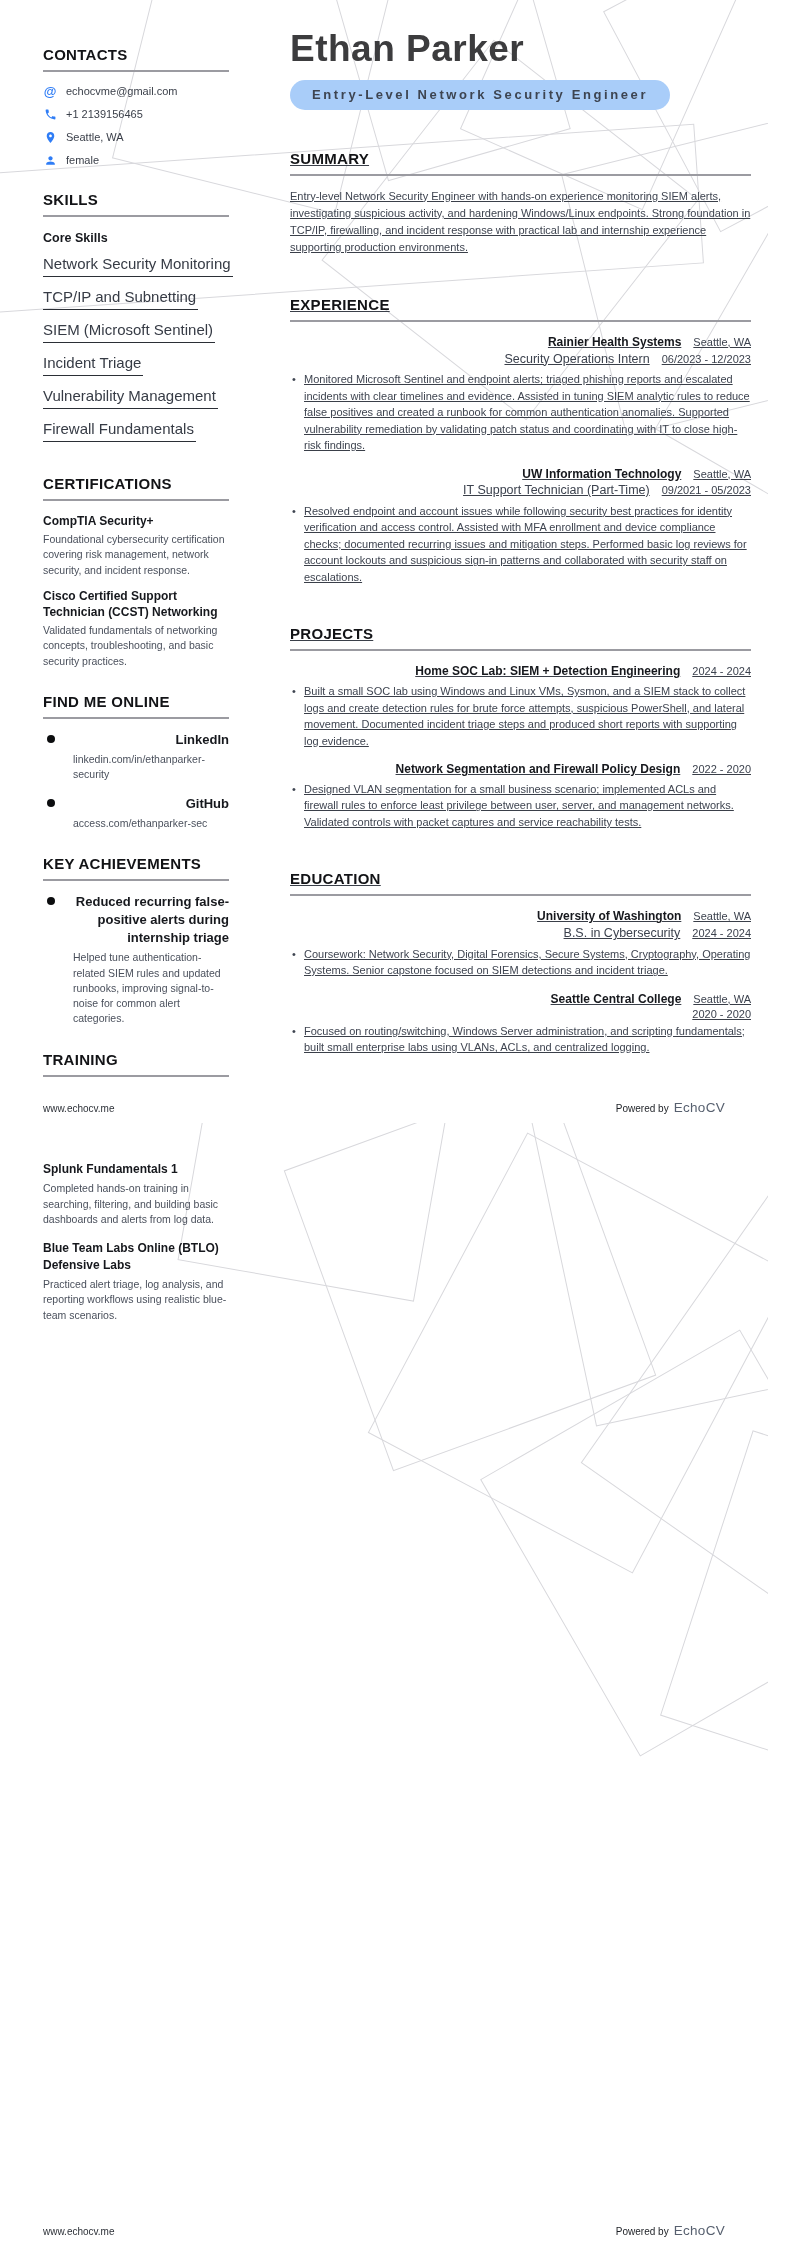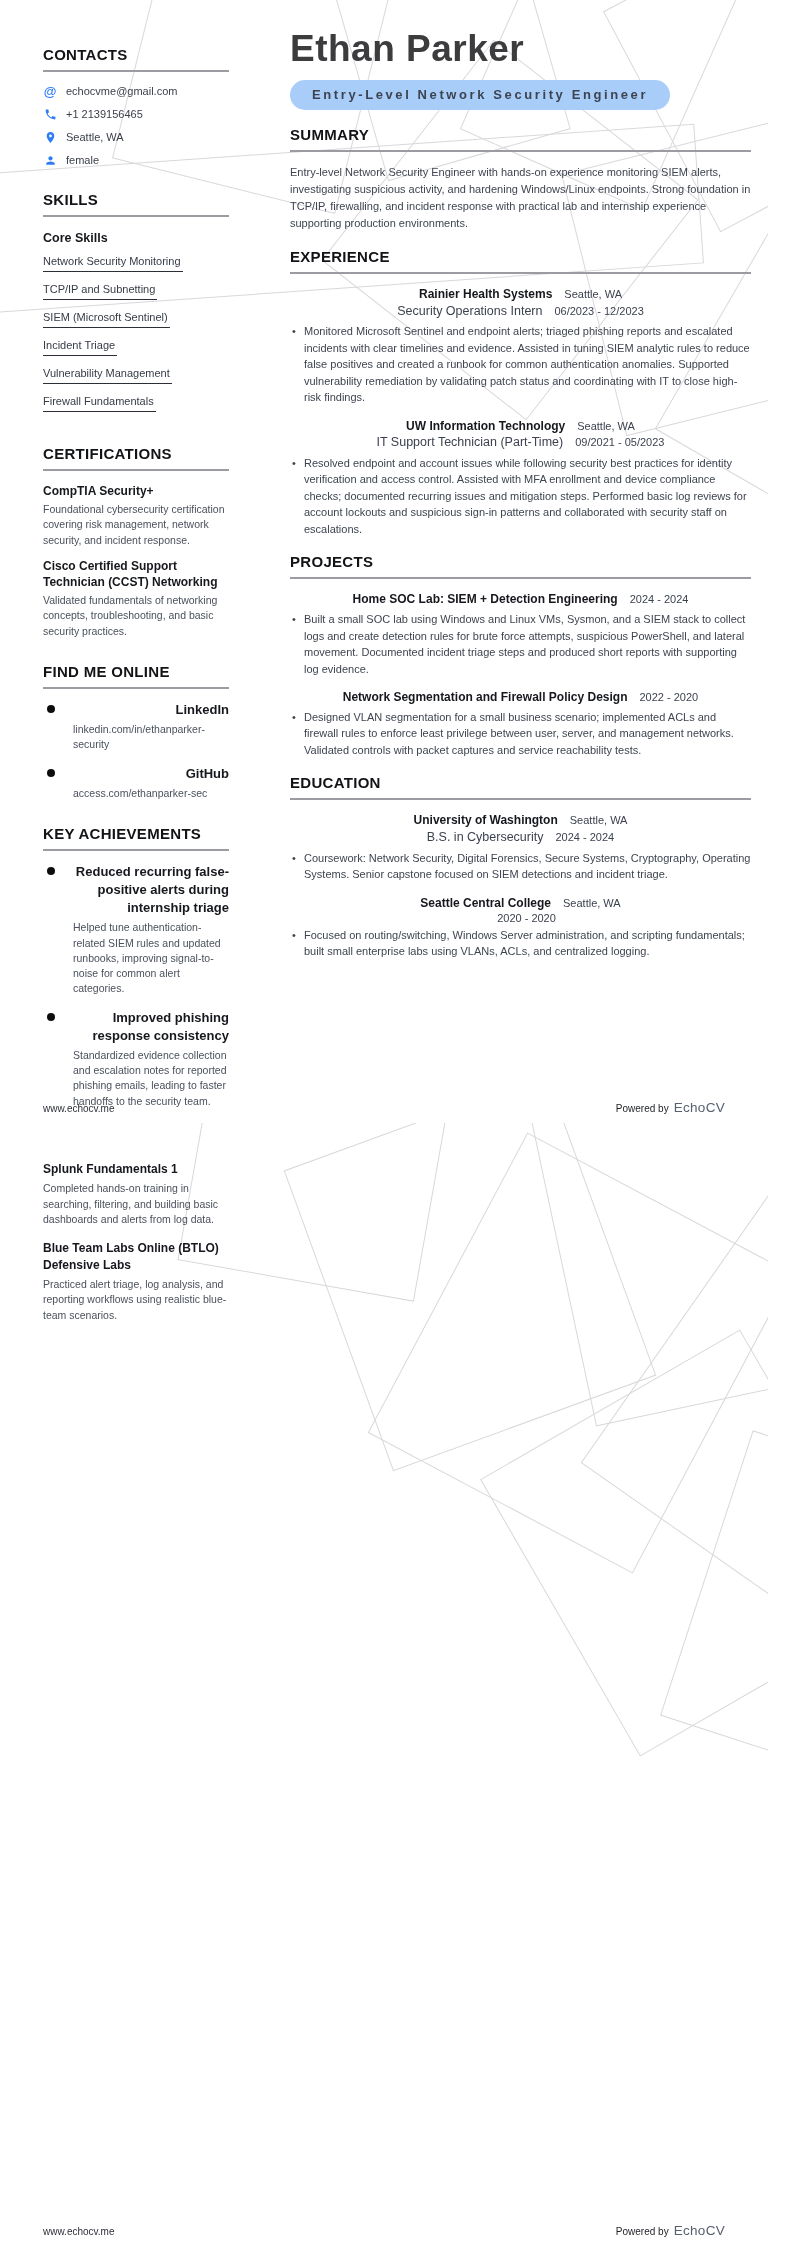--- a/index.html
+++ b/index.html
@@ -31,21 +31,21 @@
   
   .contact-item { display:flex; align-items:center; gap:9px; margin:9px 0; font-size:11px; color:#3a3f49; }
   .cicon { width:14px; height:14px; flex:0 0 14px; display:inline-flex; align-items:center; justify-content:center; }
   .cicon svg { width:13px; height:13px; fill:#2F7DF6; }
   .at-glyph { color:#2F7DF6; font-size:13px; font-weight:700; line-height:1; }
 
   
   .group-title { font-size:12.5px; font-weight:700; color:#16181d; margin:14px 0 8px; }
   .skill-list { display:flex; flex-wrap:wrap; column-gap:16px; }
   .skill-item {
-    font-size:11px; color:#363b45; padding:2px 2px 4px 0;
+    font-size:15px; color:#363b45; padding:2px 2px 4px 0;
     border-bottom:1.5px solid #2b2f36; margin-bottom:9px; white-space:nowrap;
   }
 
   
   .cert-item { margin-bottom:10px; }
   .cert-name { font-size:12px; font-weight:700; color:#16181d; line-height:1.35; margin-bottom:3px; }
   .cert-desc { font-size:10.5px; color:#4a505c; line-height:1.45; }
 
   
   .dot-item { position:relative; padding-left:30px; margin-bottom:12px; }
@@ -61,25 +61,25 @@
   .train-title { font-size:12px; font-weight:700; color:#16181d; line-height:1.4; margin-bottom:3px; }
   .train-desc { font-size:10.5px; color:#4a505c; line-height:1.5; }
 
   
   .name { font-size:37px; font-weight:600; color:#3c3c3e; line-height:1.15; letter-spacing:.5px; }
   .badge {
     display:inline-flex; align-items:center; margin-top:9px;
     background:#A9CDF9; border-radius:15px; height:30px; padding:0 22px;
     font-size:13px; font-weight:600; letter-spacing:2.6px; color:#3D4451; white-space:nowrap;
   }
-  .right-sec { margin-top:16px; }
+  .right-sec { margin-top:40px;text-decoration:underline; }
   .body-text { font-size:11px; line-height:1.55; color:#3e4450; }
 
   .entry { margin-bottom:12px; }
-  .entry-row { display:flex; justify-content:center; align-items:baseline; }
+  .entry-row { display:flex; justify-content:flex-end; align-items:baseline; }
   .entry-title { font-size:12px; font-weight:700; color:#16181d; line-height:1.4; }
   .entry-loc { font-size:11px; color:#3c424e; white-space:nowrap; margin-left:12px; }
   .entry-role { font-size:12.5px; color:#3c424e; line-height:1.4; max-width:330px; }
   .entry-dates { font-size:11px; color:#3c424e; white-space:nowrap; margin-left:12px; }
   .bullet { position:relative; padding-left:14px; font-size:11px; line-height:1.5; color:#3e4450; margin-top:3px; }
   .bullet::before { content:"•"; position:absolute; left:2px; top:0; color:#3e4450; }
 
   
   .footer { position:absolute; left:43px; right:43px; bottom:8px; display:flex; justify-content:space-between; align-items:baseline; }
   .footer-site { font-size:10px; color:#2d3138; }
@@ -171,25 +171,20 @@
         <div class="dot-title">GitHub</div>
         <div class="dot-sub">access.com/ethanparker-sec</div>
       </div>
 
       <h2 class="sec-heading gap">KEY ACHIEVEMENTS</h2>
       <div class="dot-item">
         <span class="dot"></span>
         <div class="dot-title">Reduced recurring false-positive alerts during internship triage</div>
         <div class="dot-sub">Helped tune authentication-related SIEM rules and updated runbooks, improving signal-to-noise for common alert categories.</div>
       </div>
-      <div class="dot-item">
-        <span class="dot"></span>
-        <div class="dot-title">Improved phishing response consistency</div>
-        <div class="dot-sub">Standardized evidence collection and escalation notes for reported phishing emails, leading to faster handoffs to the security team.</div>
-      </div>
 
       <h2 class="sec-heading gap">TRAINING</h2>
 
     </aside>
 
     <main class="col-right">
 
       <h1 class="name">Ethan Parker</h1>
       <div class="badge">Entry-Level Network Security Engineer</div>
 

